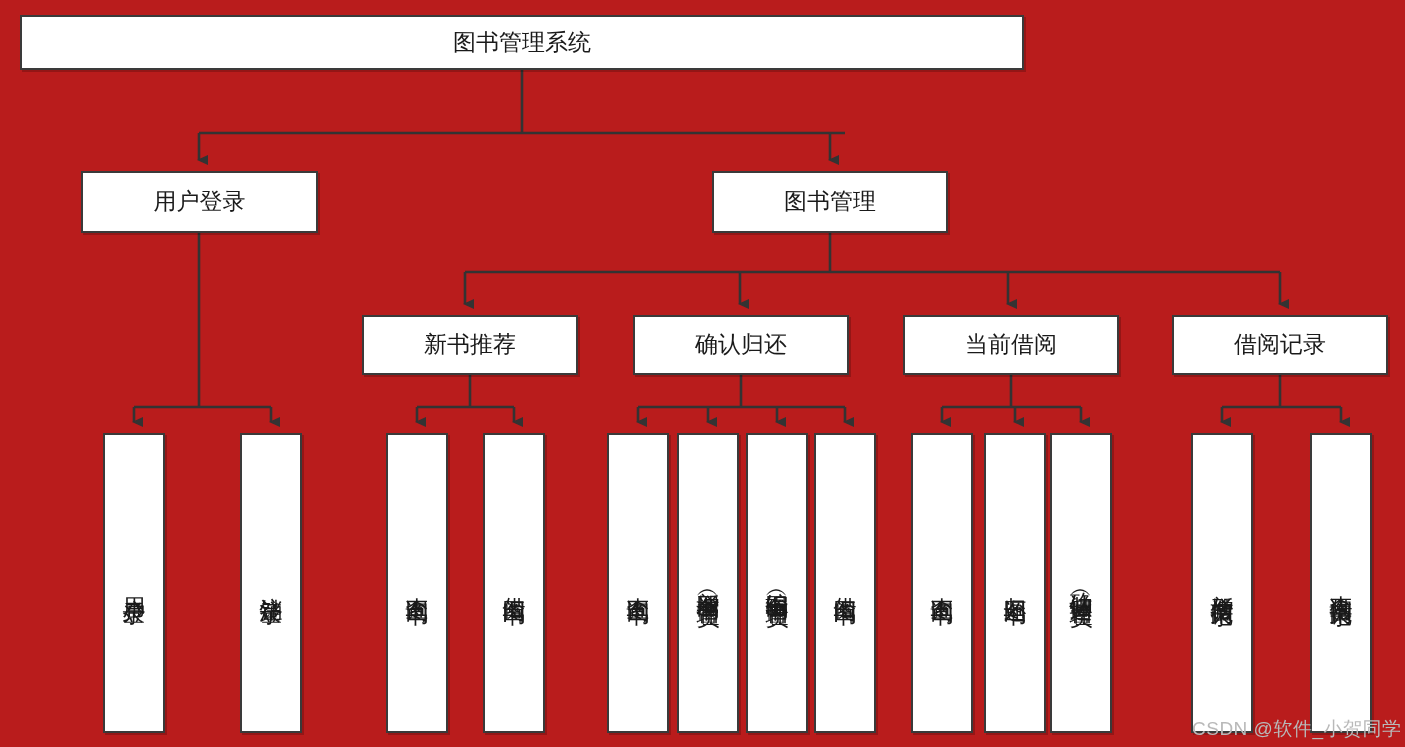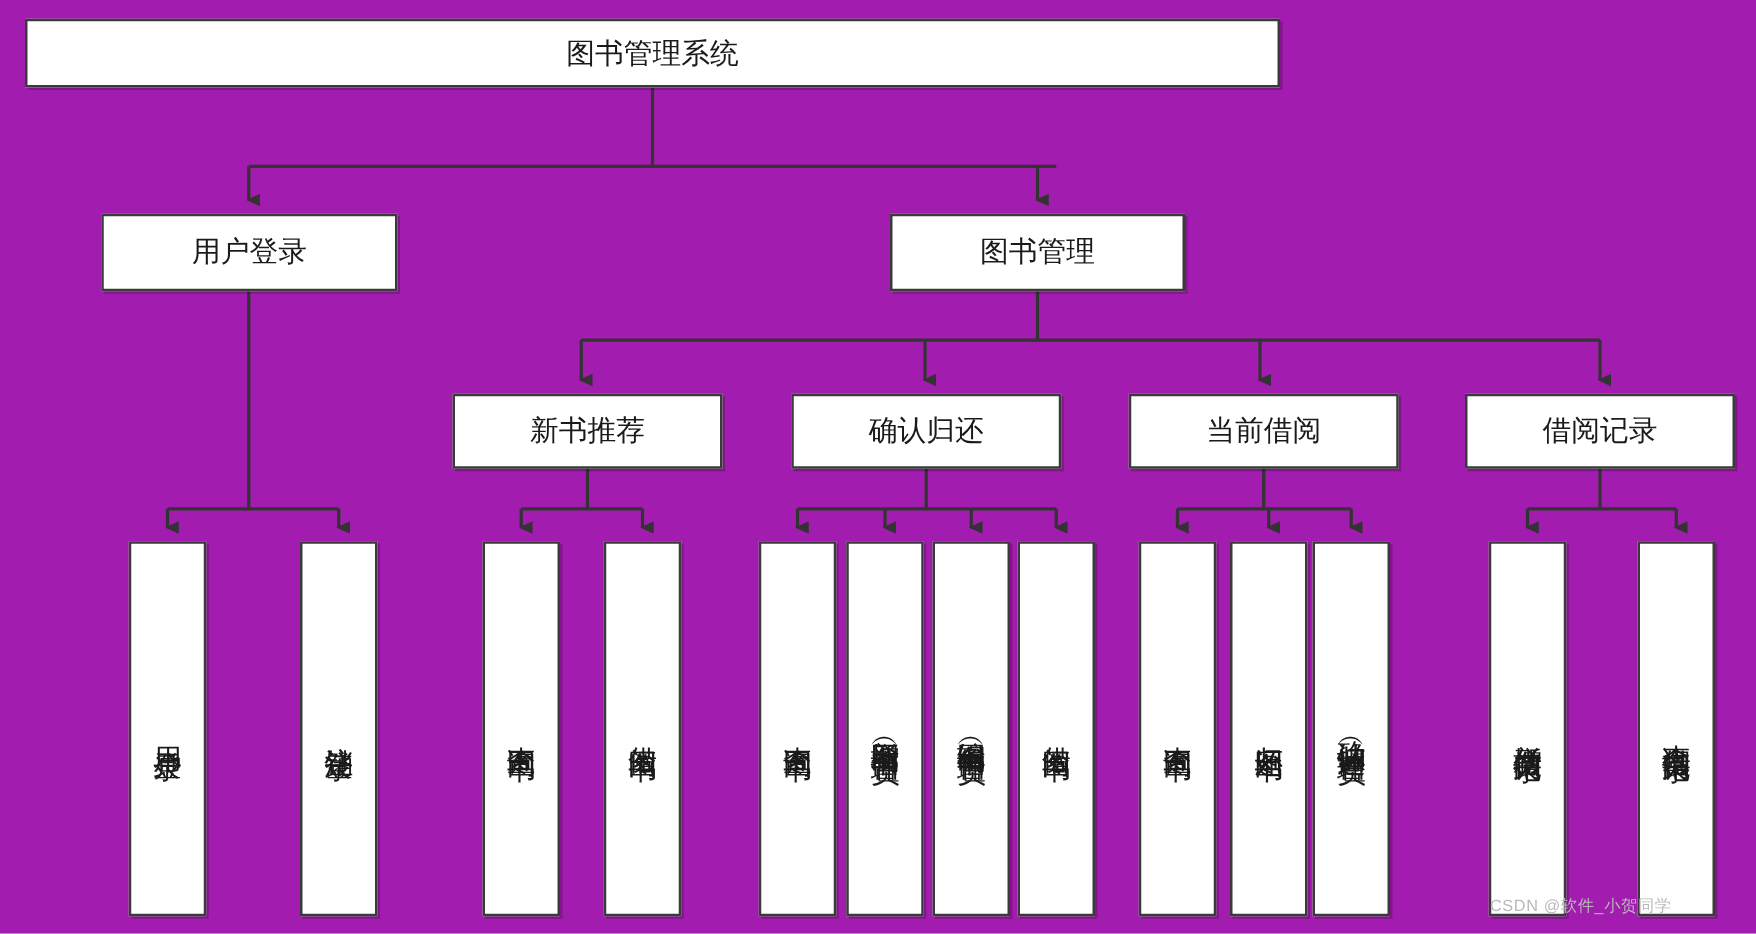--- a/index.html
+++ b/index.html
@@ -7,21 +7,21 @@
     padding: 0;
     background: #ffffff;
   }
   body {
     font-family: "Liberation Sans", "DejaVu Sans", sans-serif;
   }
   #canvas {
     position: relative;
     width: 1405px;
     height: 747px;
-    background: #a21caf;
+    background: #b91c1c;
     overflow: hidden;
   }
   svg.wires {
     position: absolute;
     left: 0;
     top: 0;
     width: 1405px;
     height: 747px;
     pointer-events: none;
   }
@@ -53,21 +53,21 @@
     writing-mode: vertical-rl;
     text-orientation: upright;
     font-size: 23px;
     letter-spacing: 2px;
     line-height: 1;
     white-space: nowrap;
     max-height: 278px;
   }
   .watermark {
     position: absolute;
-    font-size: 13px;
+    font-size: 19px;
     color: #b9b9b9;
     letter-spacing: 0.5px;
     white-space: nowrap;
     user-select: none;
     text-align: center;
   }
 </style>
 </head>
 <body>
 

